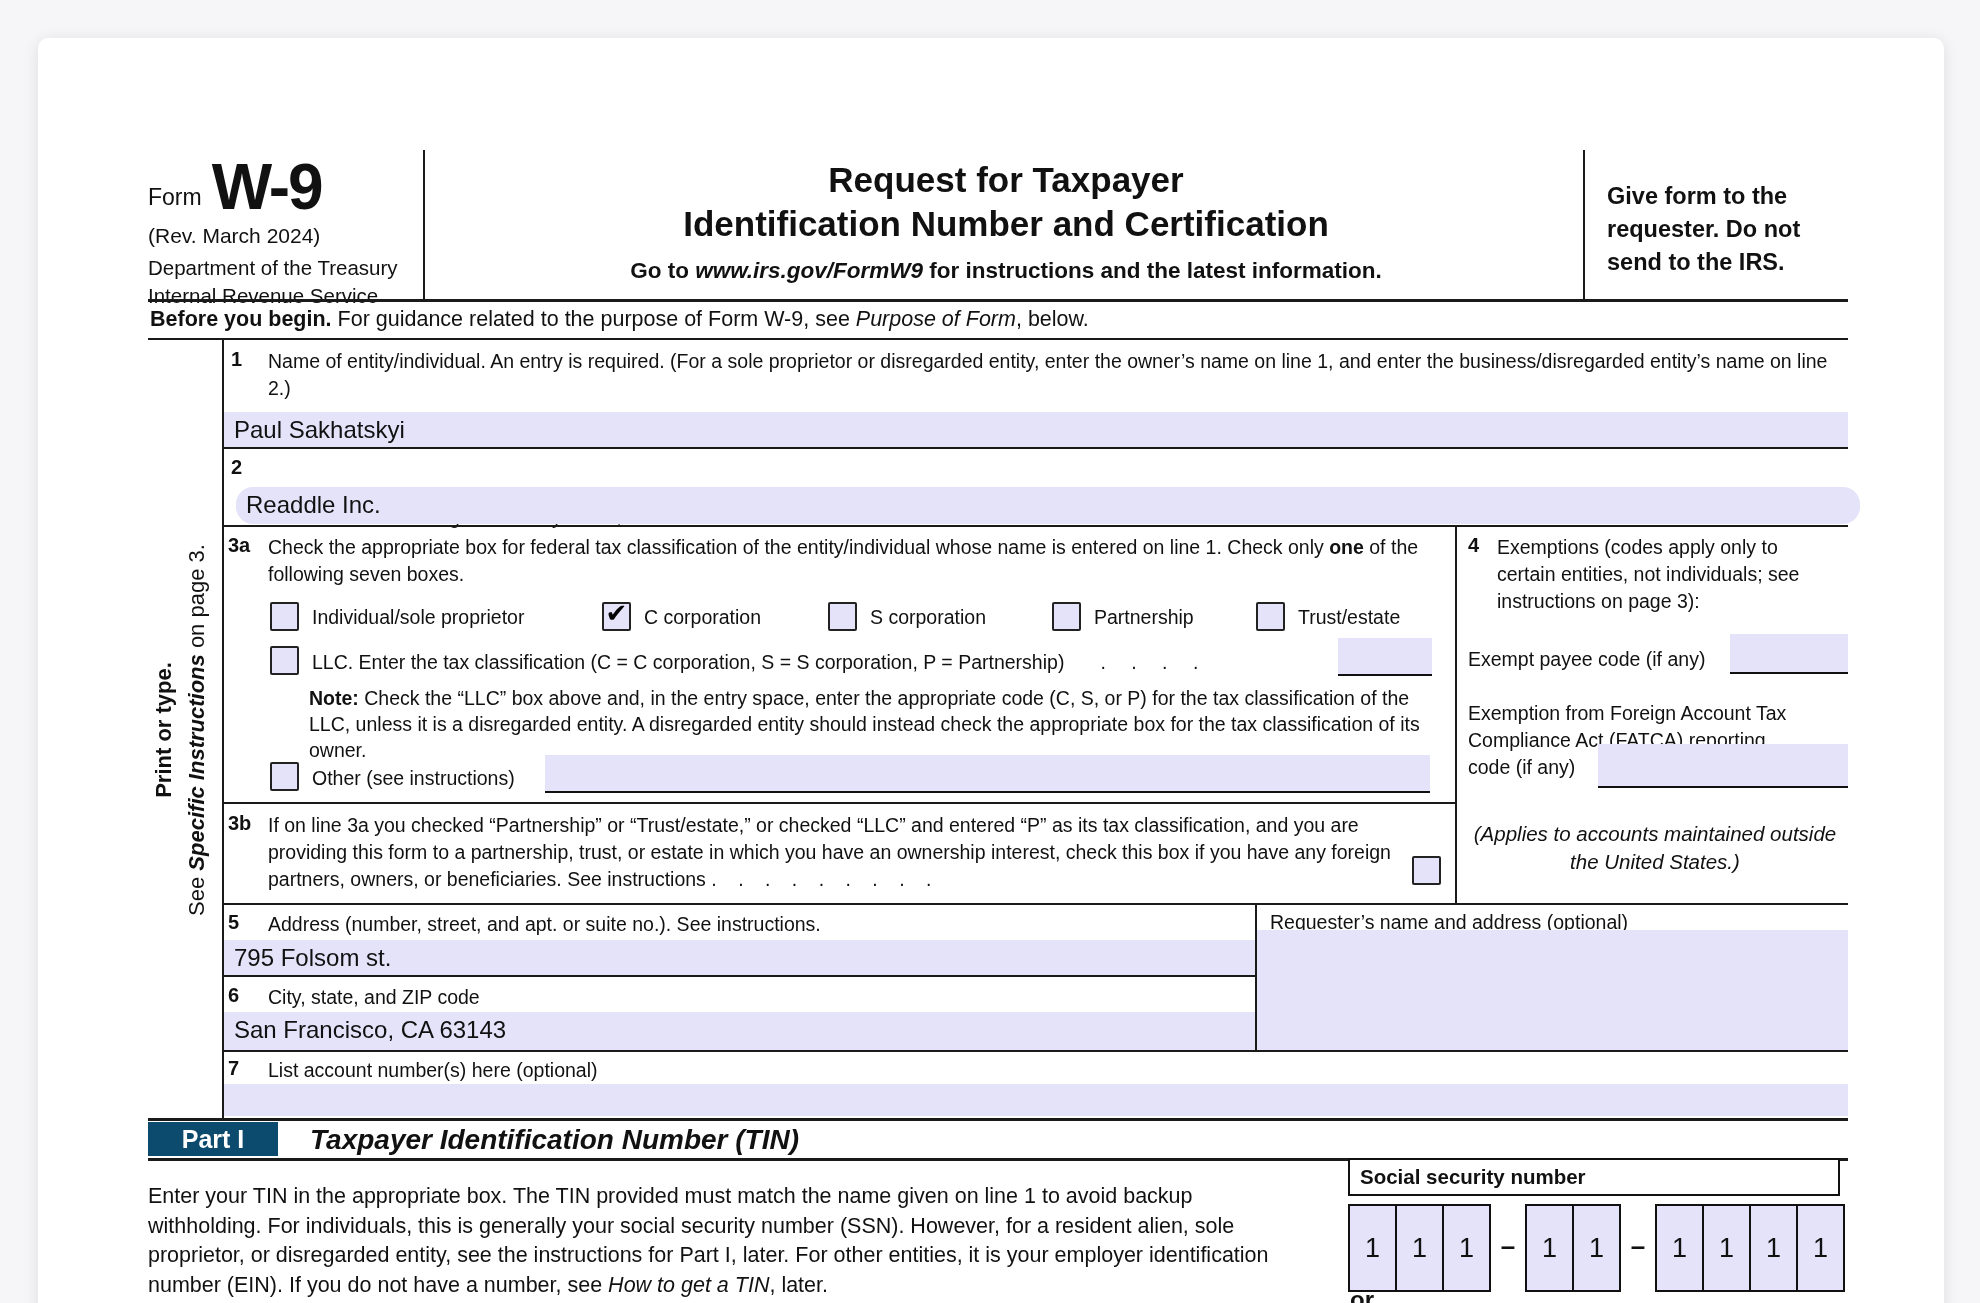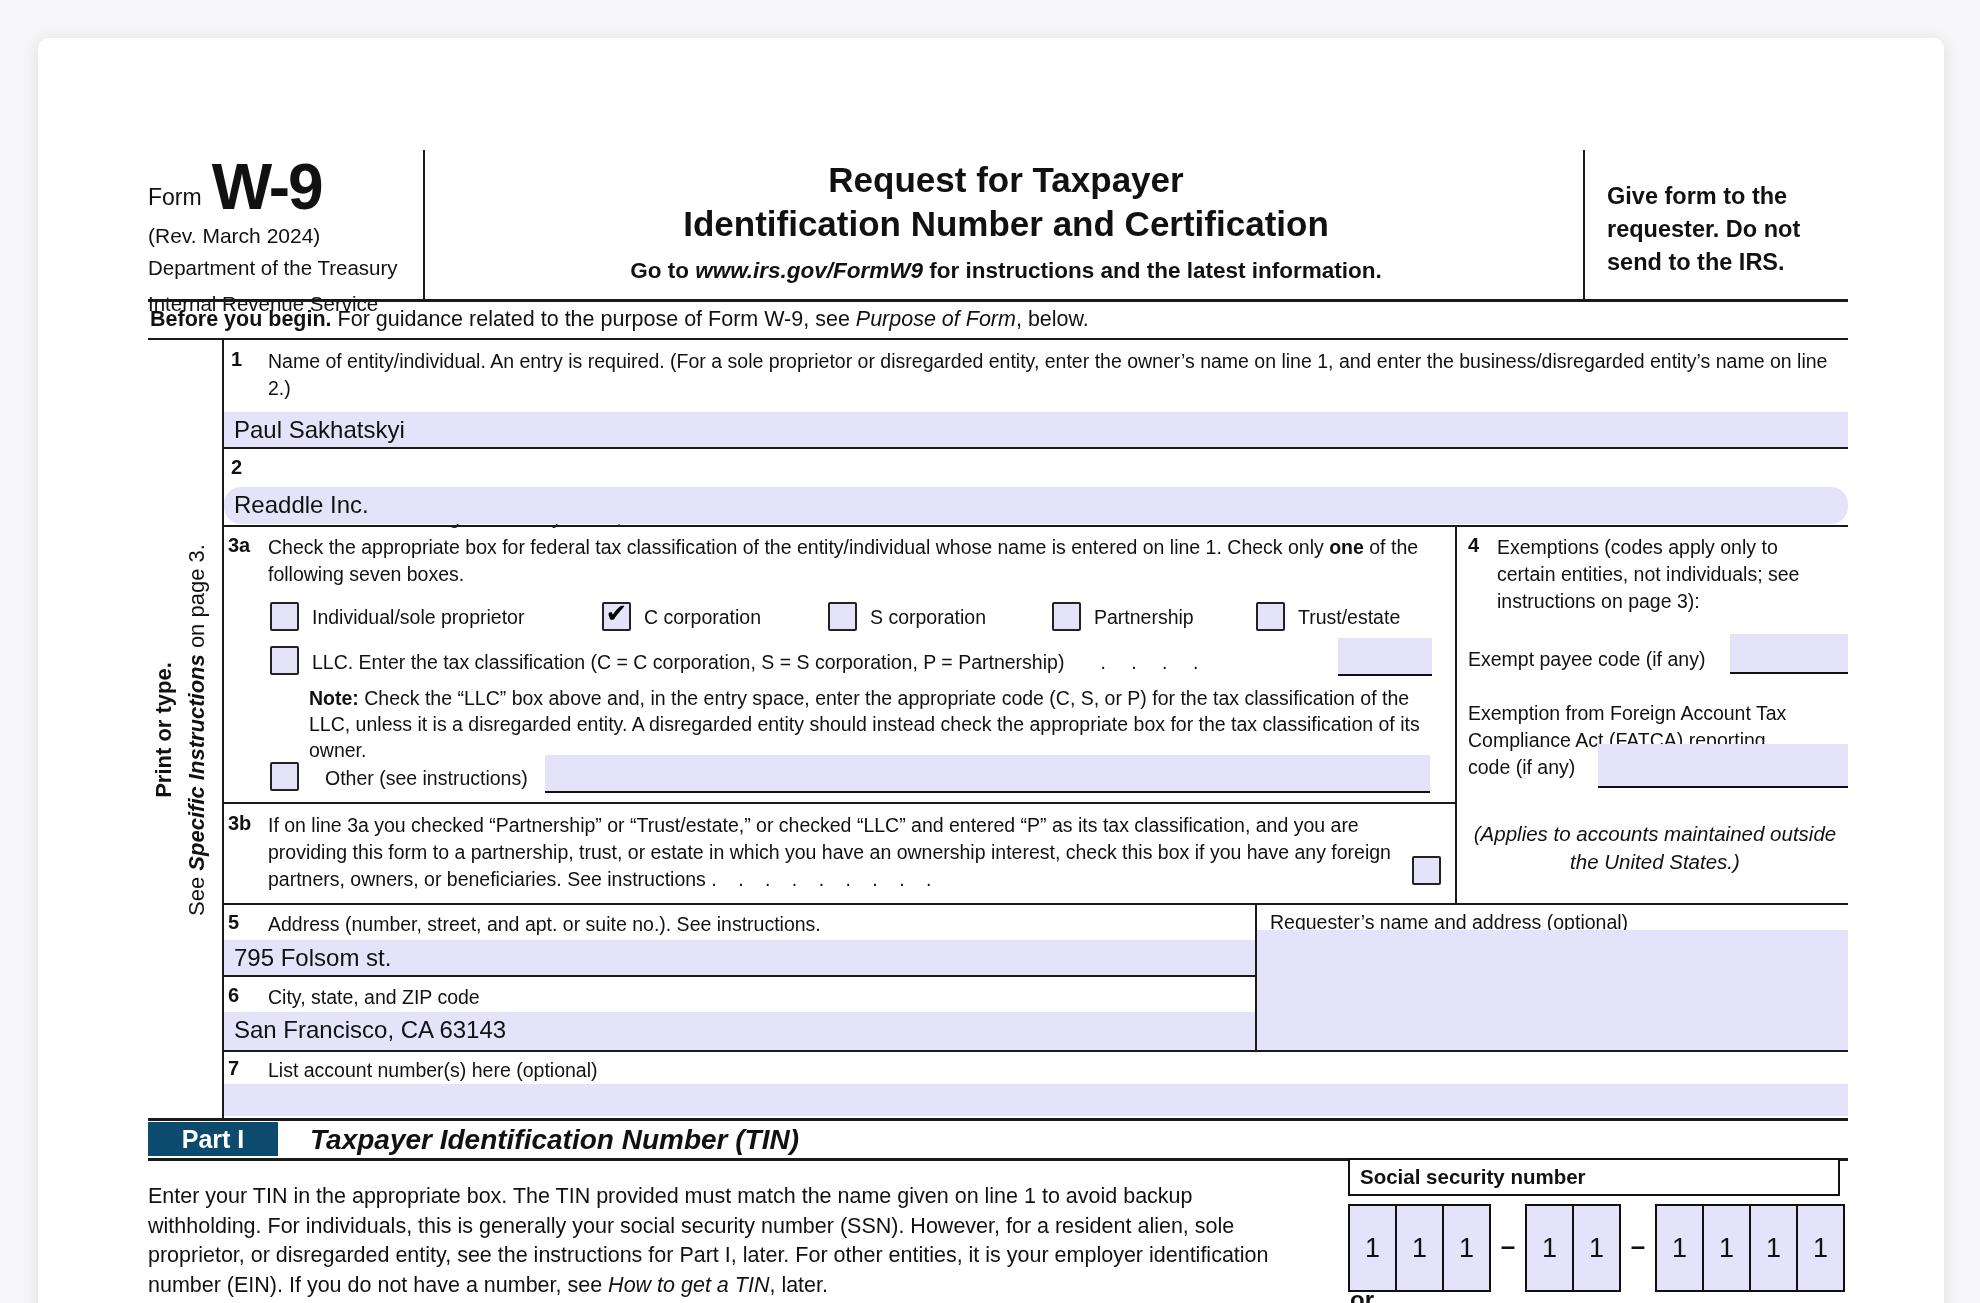--- a/index.html
+++ b/index.html
@@ -34,21 +34,21 @@
 <div id="stage">
   <div class="card"></div>
 
   <div class="abs" style="left:148px;top:156px;width:275px;">
     <div style="display:flex;align-items:flex-end;">
       <span style="font-size:23px;padding-bottom:7px;">Form</span>
       <span style="font-size:64px;font-weight:900;letter-spacing:-2px;line-height:62px;margin-left:10px;">W-9</span>
     </div>
     <div style="font-size:21px;margin-top:6px;">(Rev. March 2024)</div>
     <div style="font-size:20.5px;margin-top:8px;">Department of the Treasury</div>
-    <div style="font-size:20.5px;margin-top:12px;">Internal Revenue Service</div>
+    <div style="font-size:20.5px;margin-top:4px;">Internal Revenue Service</div>
   </div>
   <div class="vl" style="left:423px;top:150px;height:149px;"></div>
   <div class="vl" style="left:1583px;top:150px;height:149px;"></div>
 
   <div class="abs" style="left:433px;top:158px;width:1146px;text-align:center;">
     <div style="font-size:35px;font-weight:bold;line-height:44px;">Request for Taxpayer</div>
     <div style="font-size:35px;font-weight:bold;line-height:44px;">Identification Number and Certification</div>
     <div style="font-size:22.5px;font-weight:bold;margin-top:12px;"><span>Go to </span><span class="bi">www.irs.gov/FormW9</span><span> for instructions and the latest information.</span></div>
   </div>
 
@@ -69,21 +69,21 @@
 
   <div class="num" style="left:231px;top:348px;">1</div>
   <div class="lbl" style="left:268px;top:348px;width:1560px;">Name of entity/individual. An entry is required. (For a sole proprietor or disregarded entity, enter the owner’s name on line 1, and enter the business/disregarded entity’s name on line 2.)</div>
   <div class="field" style="left:224px;top:412px;width:1624px;height:35px;">
       <div class="val">Paul Sakhatskyi</div>
     </div>
   <div class="hl" style="left:222px;top:447px;width:1626px;height:1.5px;"></div>
 
   <div class="num" style="left:231px;top:456px;">2</div>
   <div class="lbl" style="left:268px;top:456px;width:1560px;margin-top:48px;">Business name/disregarded entity name, if different from above.</div>
-  <div class="field" style="left:224px;top:487px;width:1624px;height:37px;border-radius:17px;">
+  <div class="field" style="left:236px;top:487px;width:1624px;height:37px;border-radius:17px;">
       <div class="val">Readdle Inc.</div>
     </div>
   <div class="hl" style="left:222px;top:525px;width:1626px;"></div>
 
   <div class="vl" style="left:1455px;top:525px;height:378px;"></div>
   <div class="num" style="left:228px;top:534px;">3a</div>
   <div class="lbl" style="left:268px;top:534px;width:1180px;"><span>Check the appropriate box for federal tax classification of the entity/individual whose name is entered on line 1. Check only </span><span class="b">one</span><span> of the following seven boxes.</span></div>
 
   <div class="cb" style="left:270px;top:602px;"></div>
   <div class="lbl" style="left:312px;top:604px;">Individual/sole proprietor</div>
@@ -98,21 +98,21 @@
   <div class="cb" style="left:1256px;top:602px;"></div>
   <div class="lbl" style="left:1298px;top:604px;">Trust/estate</div>
 
   <div class="cb" style="left:270px;top:646px;"></div>
   <div class="lbl" style="left:312px;top:649px;white-space:nowrap;"><span>LLC. Enter the tax classification (C = C corporation, S = S corporation, P = Partnership)</span><span class="dots" style="margin-left:36px;">. . . .</span></div>
   <div class="entry" style="left:1338px;top:638px;width:94px;height:36px;"><span></span></div>
 
   <div class="lbl" style="left:309px;top:685px;width:1130px;line-height:26px;font-size:19.5px;"><span class="b">Note:</span><span> Check the “LLC” box above and, in the entry space, enter the appropriate code (C, S, or P) for the tax classification of the LLC, unless it is a disregarded entity. A disregarded entity should instead check the appropriate box for the tax classification of its owner.</span></div>
 
   <div class="cb" style="left:270px;top:762px;"></div>
-  <div class="lbl" style="left:312px;top:765px;margin-left:13px;">Other (see instructions)</div>
+  <div class="lbl" style="left:312px;top:765px;">Other (see instructions)</div>
   <div class="entry" style="left:545px;top:755px;width:885px;height:36px;"><span></span></div>
 
   <div class="hl" style="left:222px;top:802px;width:1233px;height:1.5px;"></div>
 
   <div class="num" style="left:228px;top:812px;">3b</div>
   <div class="lbl" style="left:268px;top:812px;width:1145px;"><span>If on line 3a you checked “Partnership” or “Trust/estate,” or checked “LLC” and entered “P” as its tax classification, and you are providing this form to a partnership, trust, or estate in which you have an ownership interest, check this box if you have any foreign partners, owners, or beneficiaries. See instructions</span> <span class="dots" style="word-spacing:14px;">. . . . . . . . .</span></div>
   <div class="cb" style="left:1412px;top:856px;"></div>
 
   <div class="num" style="left:1468px;top:534px;">4</div>
   <div class="lbl" style="left:1497px;top:534px;width:330px;">Exemptions (codes apply only to certain entities, not individuals; see instructions on page 3):</div>

